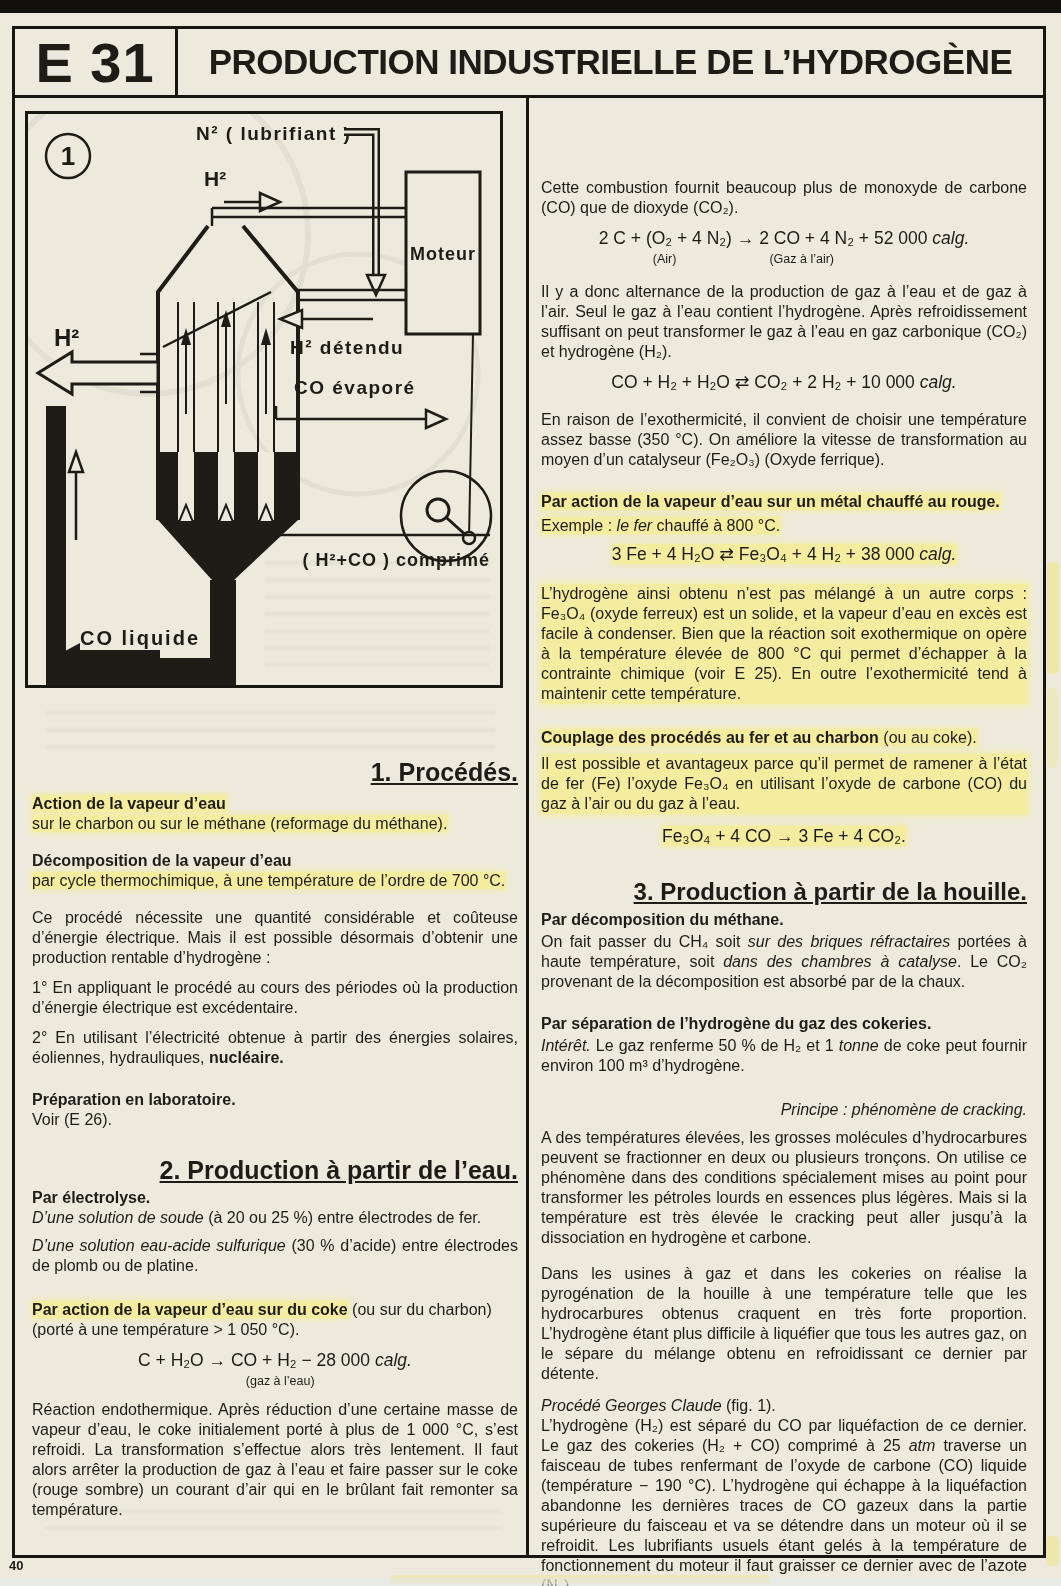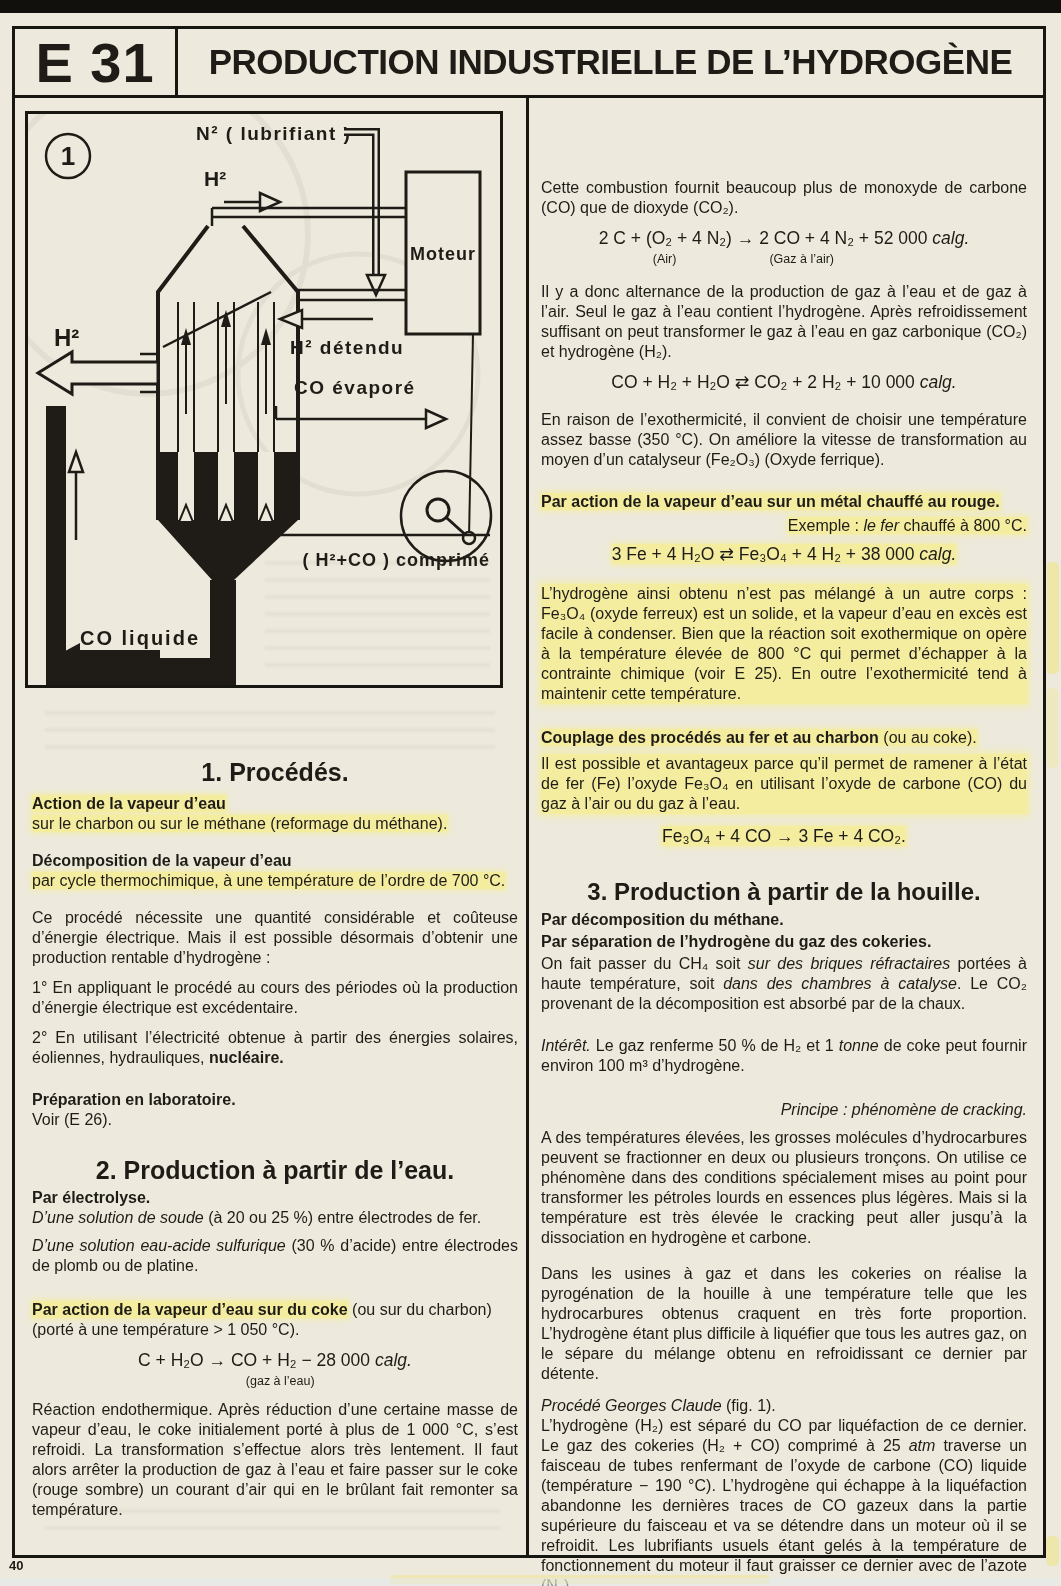--- a/index.html
+++ b/index.html
@@ -26,21 +26,21 @@
   #col-divider{position:absolute;left:526px;top:98px;width:3px;height:1457px;background:#181611;}
   #figure-box{position:absolute;left:25px;top:111px;width:478px;height:577px;box-sizing:border-box;
     border:3px solid #181611;}
   .dlabel{font-family:"Liberation Sans","DejaVu Sans",sans-serif;font-weight:bold;fill:var(--ink);}
   #page-number{position:absolute;left:9px;top:1558px;font-size:13px;font-weight:700;}
 
   
   .col{position:absolute;font-size:16px;line-height:20px;text-align:justify;}
   #left-col{left:32px;top:762px;width:486px;}
   #right-col{left:541px;top:178px;width:486px;}
-  .sec-h{font-size:25px;font-weight:bold;margin:0 0 12px 0;text-align:center;letter-spacing:0;}
+  .sec-h{font-size:25px;font-weight:bold;margin:0 0 12px 0;text-align:right;letter-spacing:0;text-decoration:underline;}
   .blk{margin:0 0 16px 0;}
   .line{display:block;}
   .b{font-weight:bold;}
   .it{font-style:italic;}
   .hl{background:var(--hl);box-shadow:0 0 5px 2px rgba(244,237,160,.75);box-decoration-break:clone;-webkit-box-decoration-break:clone;}
   .hlp{background:var(--hl);box-shadow:0 0 6px 3px rgba(244,237,160,.75);}
   .eq{position:relative;text-align:center;font-size:17.5px;margin:8px 0 16px 0;white-space:nowrap;}
   .eq .unit{font-style:italic;}
   .eqsub{position:absolute;top:21px;font-size:12.5px;white-space:nowrap;}
   .ghost{position:absolute;opacity:.10;filter:blur(1px);
@@ -211,42 +211,42 @@
 
     <p class="blk" style="margin-bottom:10px">Il y a donc alternance de la production de gaz à l’eau et de gaz à l’air. Seul le gaz à l’eau contient l’hydrogène. Après refroidissement suffisant on peut transformer le gaz à l’eau en gaz carbonique (CO₂) et hydrogène (H₂).</p>
 
     <div class="eq" style="margin:8px 0 18px">
       <span>CO + H₂ + H₂O ⇄ CO₂ + 2 H₂ + 10 000 </span><span class="unit">calg.</span>
     </div>
 
     <p class="blk" style="margin-bottom:22px">En raison de l’exothermicité, il convient de choisir une température assez basse (350 °C). On améliore la vitesse de transformation au moyen d’un catalyseur (Fe₂O₃) (Oxyde ferrique).</p>
 
     <p class="blk" style="margin-bottom:4px;text-align:left"><span class="b hl">Par action de la vapeur d’eau sur un métal chauffé au rouge.</span></p>
-    <p class="blk" style="margin-bottom:4px;text-align:right"><span class="hl"><span>Exemple : </span><span class="it">le fer</span><span> chauffé à 800 °C.</span></span></p>
+    <p class="blk" style="margin-bottom:4px;text-align:left"><span class="hl"><span>Exemple : </span><span class="it">le fer</span><span> chauffé à 800 °C.</span></span></p>
 
     <div class="eq" style="margin:8px 0 20px">
       <span class="hl"><span>3 Fe + 4 H₂O ⇄ Fe₃O₄ + 4 H₂ + 38 000 </span><span class="unit">calg.</span></span>
     </div>
 
     <p class="blk hlp" style="margin-bottom:24px">L’hydrogène ainsi obtenu n’est pas mélangé à un autre corps : Fe₃O₄ (oxyde ferreux) est un solide, et la vapeur d’eau en excès est facile à condenser. Bien que la réaction soit exothermique on opère à la température élevée de 800 °C qui permet d’échapper à la contrainte chimique (voir E 25). En outre l’exothermicité tend à maintenir cette température.</p>
 
     <p class="blk" style="margin-bottom:6px;text-align:left"><span class="hl"><span class="b">Couplage des procédés au fer et au charbon</span><span> (ou au coke).</span></span></p>
 
     <p class="blk hlp" style="margin-bottom:12px">Il est possible et avantageux parce qu’il permet de ramener à l’état de fer (Fe) l’oxyde Fe₃O₄ en utilisant l’oxyde de carbone (CO) du gaz à l’air ou du gaz à l’eau.</p>
 
     <div class="eq" style="margin:8px 0 36px">
       <span class="hl">Fe₃O₄ + 4 CO → 3 Fe + 4 CO₂.</span>
     </div>
 
     <h2 class="sec-h" style="font-size:24px;margin-bottom:8px">3.  Production à partir de la houille.</h2>
 
     <p class="blk" style="margin-bottom:2px;text-align:left"><span class="b">Par décomposition du méthane.</span></p>
+    <p class="blk" style="margin-bottom:22px"><span>On fait passer du CH₄ soit </span><span class="it">sur des briques réfractaires</span><span> portées à haute température, soit </span><span class="it">dans des chambres à catalyse</span><span>. Le CO₂ provenant de la décomposition est absorbé par de la chaux.</span></p>
+
     <p class="blk" style="margin-bottom:2px;text-align:left"><span class="b">Par séparation de l’hydrogène du gaz des cokeries.</span></p>
-
-    <p class="blk" style="margin-bottom:22px"><span>On fait passer du CH₄ soit </span><span class="it">sur des briques réfractaires</span><span> portées à haute température, soit </span><span class="it">dans des chambres à catalyse</span><span>. Le CO₂ provenant de la décomposition est absorbé par de la chaux.</span></p>
     <p class="blk" style="margin-bottom:24px"><span class="it">Intérêt.</span><span> Le gaz renferme 50 % de H₂ et 1 </span><span class="it">tonne</span><span> de coke peut fournir environ 100 m³ d’hydrogène.</span></p>
 
     <p class="blk it" style="margin-bottom:8px;text-align:right">Principe : phénomène de cracking.</p>
 
     <p class="blk" style="margin-bottom:16px">A des températures élevées, les grosses molécules d’hydrocarbures peuvent se fractionner en deux ou plusieurs tronçons. On utilise ce phénomène dans des conditions spécialement mises au point pour transformer les pétroles lourds en essences plus légères. Mais si la température est très élevée le cracking peut aller jusqu’à la dissociation en hydrogène et carbone.</p>
 
     <p class="blk" style="margin-bottom:12px">Dans les usines à gaz et dans les cokeries on réalise la pyrogénation de la houille à une température telle que les hydrocarbures obtenus craquent en très forte proportion. L’hydrogène étant plus difficile à liquéfier que tous les autres gaz, on le sépare du mélange obtenu en refroidissant ce dernier par détente.</p>
 
     <p class="blk" style="margin-bottom:0;text-align:left"><span class="it">Procédé Georges Claude</span><span> (fig. 1).</span></p>
     <p class="blk" style="margin-bottom:0"><span>L’hydrogène (H₂) est séparé du CO par liquéfaction de ce dernier. Le gaz des cokeries (H₂ + CO) comprimé à 25 </span><span class="it">atm</span><span> traverse un faisceau de tubes renfermant de l’oxyde de carbone (CO) liquide (température − 190 °C). L’hydrogène qui échappe à la liquéfaction abandonne les dernières traces de CO gazeux dans la partie supérieure du faisceau et va se détendre dans un moteur où il se refroidit. Les lubrifiants usuels étant gelés à la température de fonctionnement du moteur il faut graisser ce dernier avec de l’azote (N₂).</span></p>

